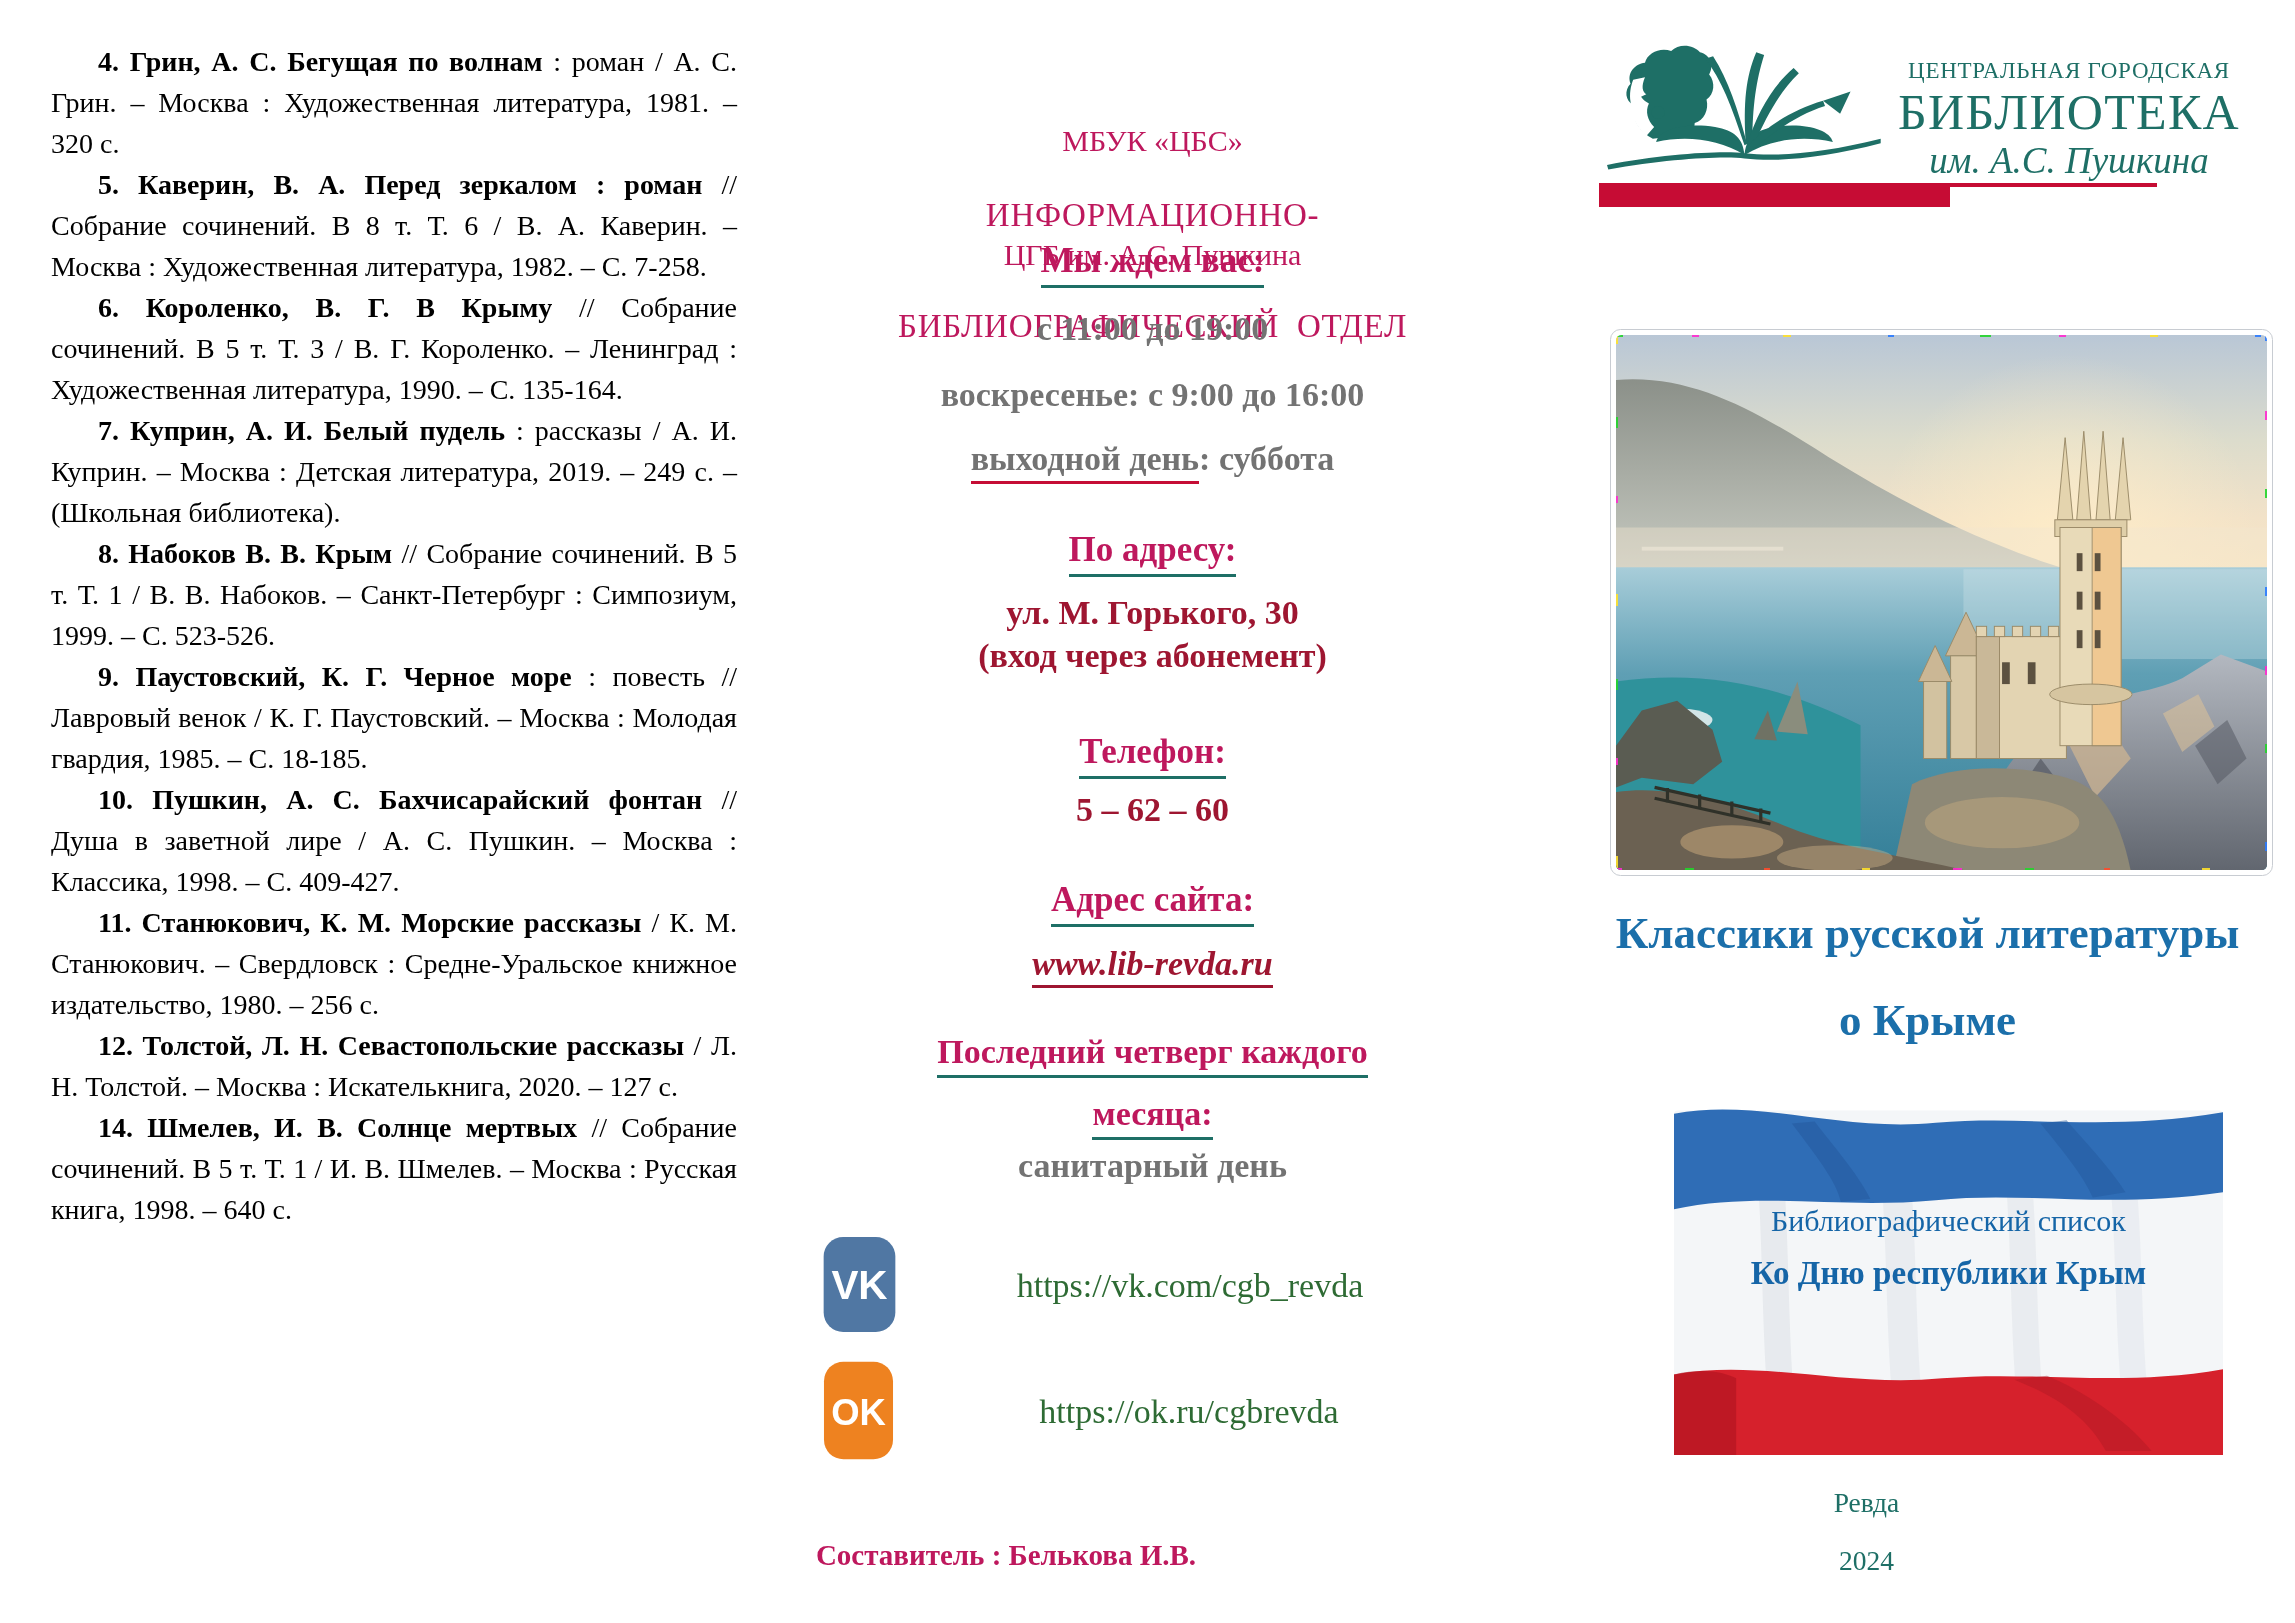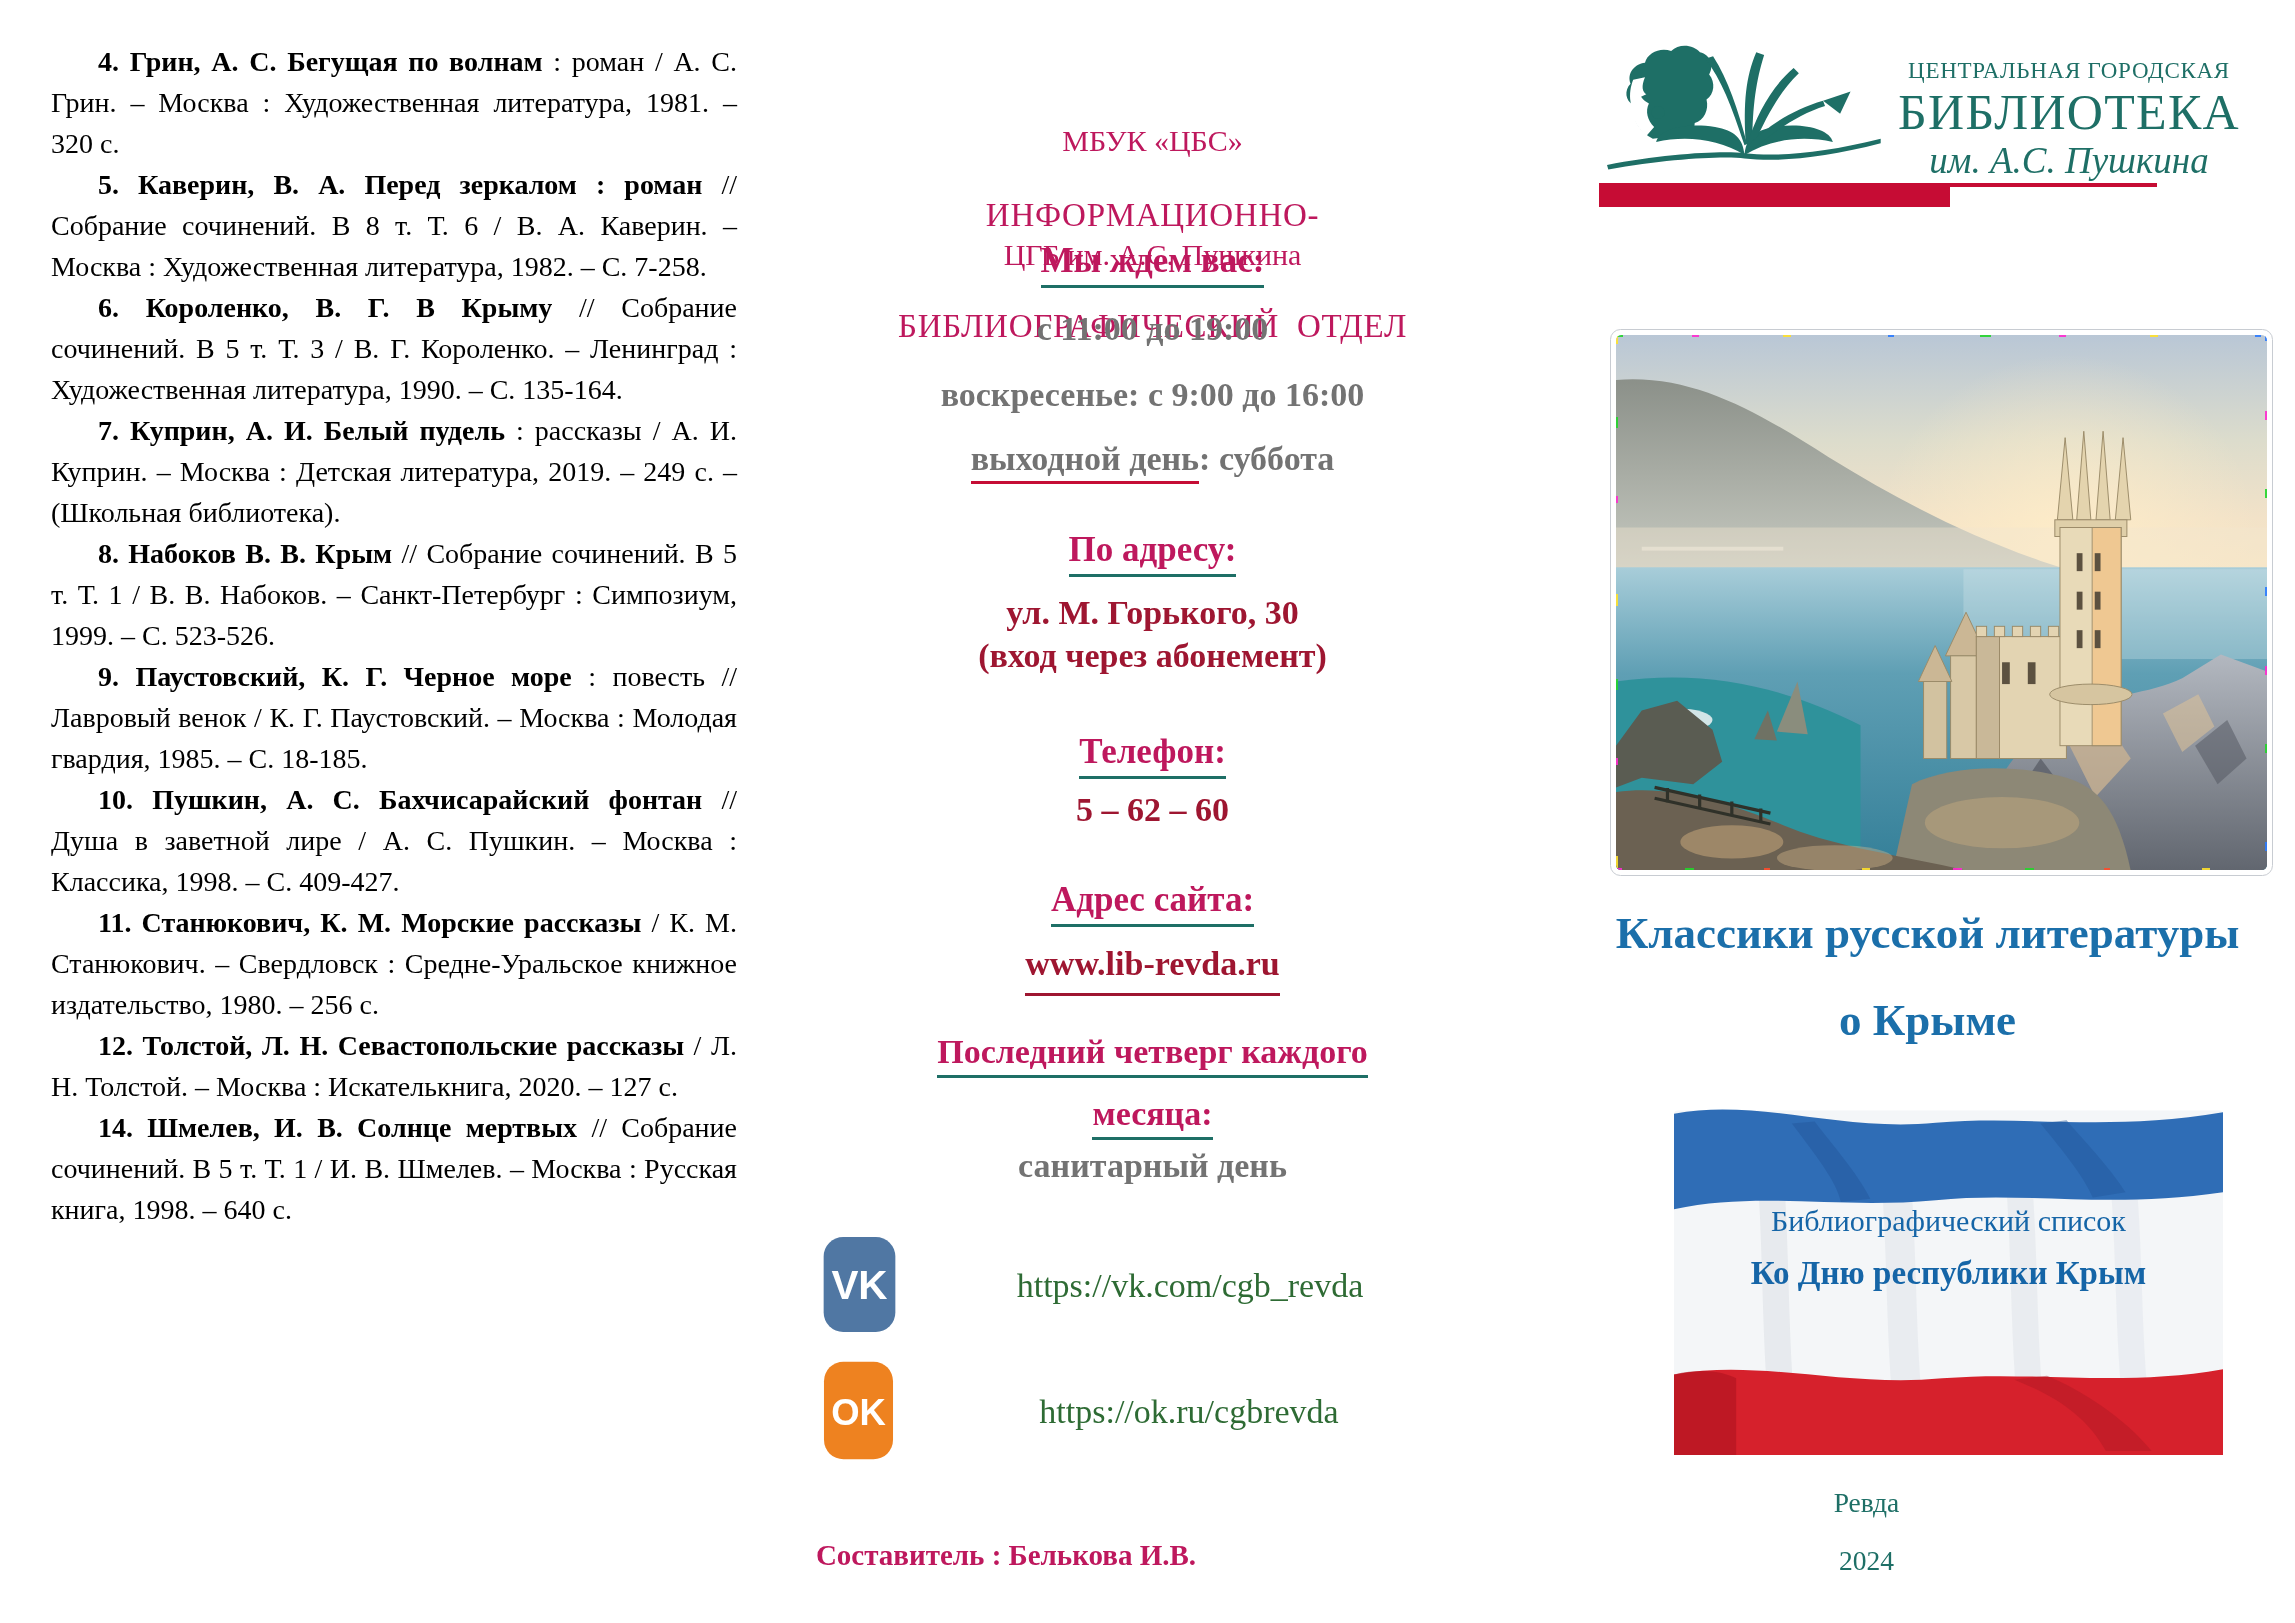--- a/index.html
+++ b/index.html
@@ -29,21 +29,21 @@
   .m-phone-h{top:732px;font-size:35px;font-weight:bold;}
   .m-phone-n{top:791px;font-size:34px;font-weight:bold;}
   .m-site-h{top:880px;font-size:35px;font-weight:bold;}
   .m-site-u{top:945px;font-size:34px;font-weight:bold;}
   .m-san-1{top:1033px;font-size:34px;font-weight:bold;}
   .m-san-2{top:1095px;font-size:34px;font-weight:bold;}
   .m-san-v{top:1147px;font-size:34px;font-weight:bold;}
   .m-comp{top:1539px;font-size:29px;font-weight:bold;text-align:left;padding-left:3.9px;}
   .u-teal{display:inline-block;border-bottom:3.9px solid #1e6f66;padding-bottom:3.9px;}
   .u-red{display:inline-block;border-bottom:3.9px solid #c50d35;padding-bottom:2.6px;}
-  .u-maroon{display:inline-block;border-bottom:3.9px solid #9e1631;padding-bottom:10px;}
+  .u-maroon{display:inline-block;border-bottom:3.9px solid #9e1631;padding-bottom:2px;font-style:italic;}
   .social{position:absolute;left:823px;width:661px;display:flex;align-items:center;}
   .m-soc-1{top:1236px;}
   .m-soc-2{top:1361px;}
   .social .icon{flex:0 0 auto;}
   .social .lnk{flex:1 1 auto;text-align:center;font-size:34px;}
   
   .logo-graphic{position:absolute;left:1607px;top:39px;width:275px;height:134px;}
   .logo-text{position:absolute;left:1894px;top:58px;width:350px;text-align:center;color:#1e6f66;}
   .logo-l1{font-size:23px;letter-spacing:0.7px;white-space:nowrap;}
   .logo-l2{font-size:50px;letter-spacing:1.3px;margin-top:2.6px;line-height:1;}

